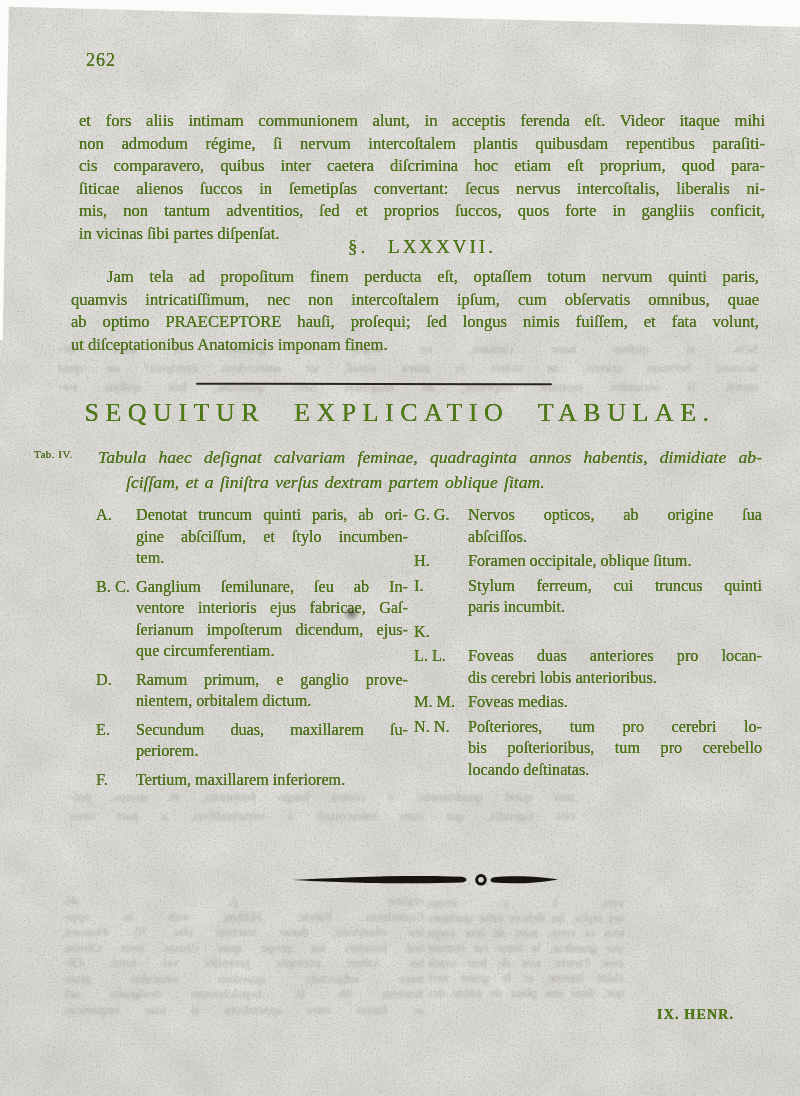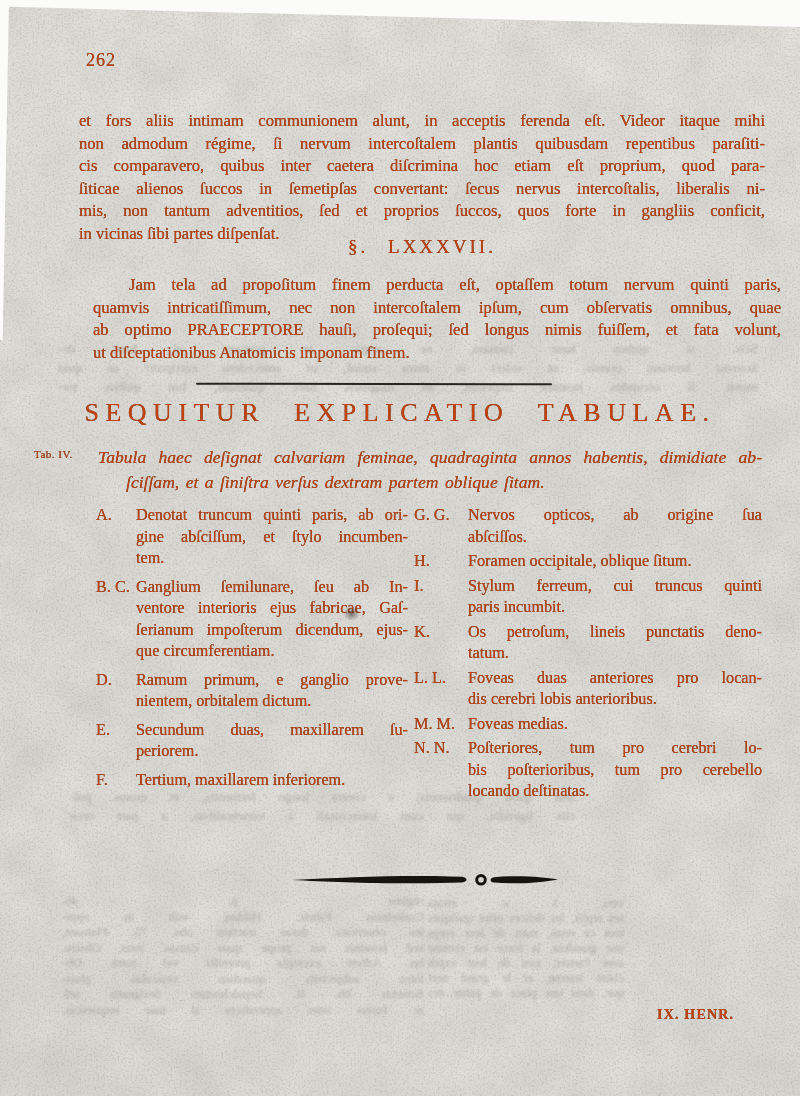--- a/index.html
+++ b/index.html
@@ -13,30 +13,30 @@
     position:absolute;inset:0;
     background:
       radial-gradient(130% 95% at 55% 42%, rgba(0,0,0,0) 55%, rgba(105,100,92,.14) 100%),
       linear-gradient(180deg,#e4e3df 0%,#dfdeda 48%,#e1e0dc 100%);
   }
   .noise{position:absolute;inset:0;z-index:1;pointer-events:none;}
   .topwedge{position:absolute;top:0;left:0;width:800px;height:30px;z-index:2;
     background:#fbfbf9;clip-path:polygon(0 0,100% 0,100% 90%,0 22%);}
   .leftstrip{position:absolute;top:0;left:0;width:9px;height:340px;z-index:2;
     background:#fbfbf9;clip-path:polygon(0 0,100% 0,30% 100%,0 100%);}
-  .content{position:absolute;inset:0;z-index:4;color:#c2410c;}
+  .content{position:absolute;inset:0;z-index:4;color:#4d7c0f;}
   .ink{text-shadow:0 0 .45px rgba(34,30,26,.85);}
 
   .header{position:absolute;top:48px;left:80px;width:682px;height:26px;}
   .pagenum{position:absolute;left:6px;top:2px;font-size:18px;letter-spacing:1px;}
   .runtitle{display:block;text-align:center;font-style:italic;font-size:17px;word-spacing:4px;}
 
   .para{position:absolute;font-size:16.6px;line-height:22.6px;}
   .p1{top:110px;left:79px;width:686px;}
-  .p2{top:266px;left:93px;width:688px;margin-top:8px;}
+  .p2{top:266px;left:71px;width:688px;}
   .jline{text-align:justify;text-align-last:justify;white-space:nowrap;}
   .jlast{text-align:left;text-align-last:left;white-space:normal;}
   .indent-first .jline:first-child{text-indent:36px;}
 
   .secthead{position:absolute;top:236px;left:80px;width:684px;text-align:center;
     font-size:19px;letter-spacing:3px;word-spacing:12px;}
 
   .rule{position:absolute;top:383px;left:196px;width:356px;height:2.4px;
     background:#29241f;border-radius:2px;transform:rotate(.12deg);}
 
@@ -221,24 +221,20 @@
           </div>
           <div class="li">
             <span class="lbl">I.</span>
             <div class="txt">
               <div class="jline">Stylum ferreum, cui truncus quinti</div>
               <div class="jline jlast">paris incumbit.</div>
             </div>
           </div>
           <div class="li">
             <span class="lbl">K.</span>
-            <div class="txt">
-              <div class="jline">Os petroſum, lineis punctatis deno-</div>
-              <div class="jline jlast">tatum.</div>
-            </div>
           </div>
           <div class="li">
             <span class="lbl">L. L.</span>
             <div class="txt">
               <div class="jline">Foveas duas anteriores pro locan-</div>
               <div class="jline jlast">dis cerebri lobis anterioribus.</div>
             </div>
           </div>
           <div class="li">
             <span class="lbl">M. M.</span>

